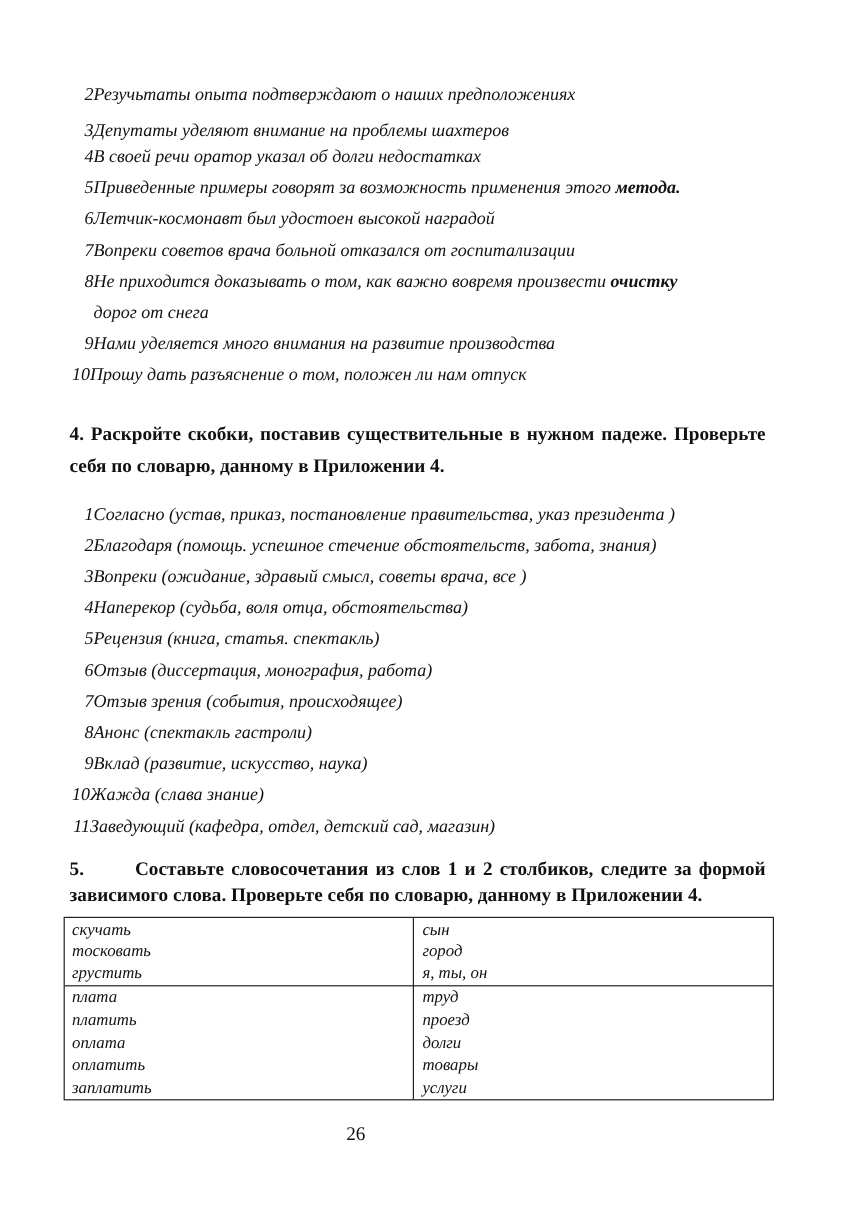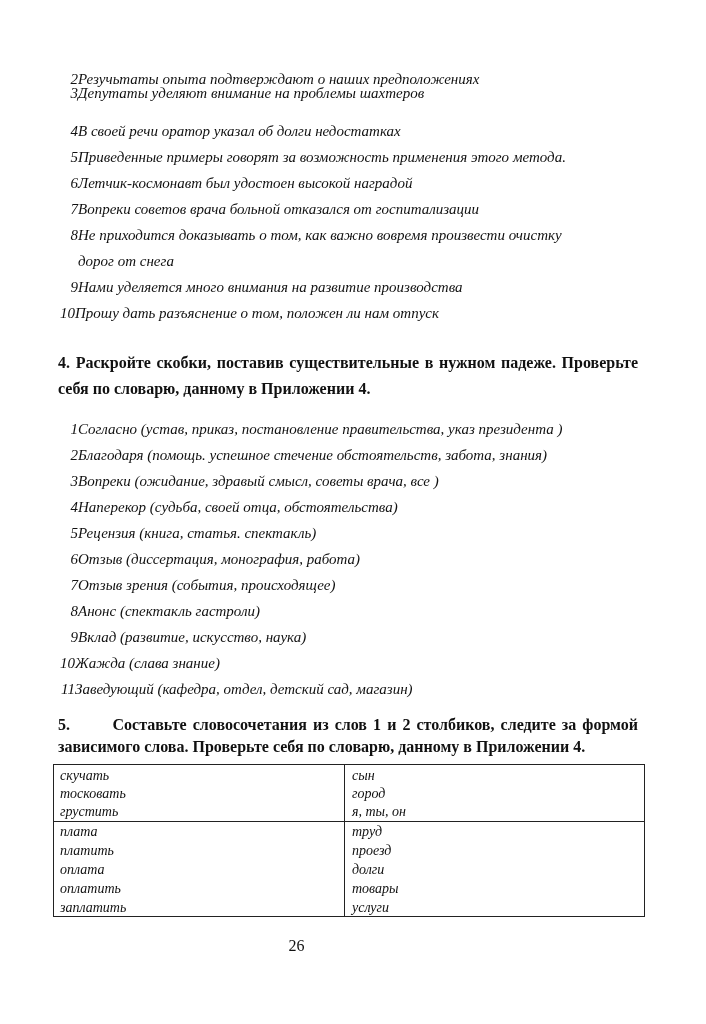--- a/index.html
+++ b/index.html
@@ -5,21 +5,21 @@
     html, body { margin: 0; padding: 0; background: #ffffff; }
     body {
       width: 706px; height: 1024px; position: relative; overflow: hidden;
       font-family: "Liberation Serif", serif; color: #111111;
     }
     .line {
       position: absolute; left: 58px;
       font-style: italic; font-size: 15px; line-height: 18px; white-space: nowrap; text-align: right;
     }
     .line .num { display: inline-block; min-width: 20px; }
-    .line b { font-weight: normal; }
+    .line b { font-weight: bold; }
     .heading {
       position: absolute; left: 58px; width: 580px;
       font-weight: bold; font-size: 16px; line-height: 26px;
       text-align: justify;
     }
     .table {
       position: absolute; left: 53px; top: 764px; width: 592px; height: 153px;
       border: 1px solid #222; box-sizing: border-box;
     }
     .table .divider-v { position: absolute; left: 290px; top: 0; bottom: 0; border-left: 1px solid #222; }
@@ -30,38 +30,38 @@
     .page-num {
       position: absolute; left: 0; width: 593px; top: 937px; text-align: center;
       font-size: 16px;
     }
   </style>
 </head>
 <body>
 
 <div>
   <div class="line" style="top:70px"><span class="num">2</span><span>Резучьтаты опыта подтверждают о наших предположениях</span></div>
-  <div class="line" style="top:84px"><span class="num">3</span><span>Депутаты уделяют внимание на проблемы шахтеров</span></div>
+  <div class="line" style="top:100px"><span class="num">3</span><span>Депутаты уделяют внимание на проблемы шахтеров</span></div>
   <div class="line" style="top:122px"><span class="num">4</span><span>В своей речи оратор указал об долги недостатках</span></div>
   <div class="line" style="top:148px"><span class="num">5</span><span>Приведенные примеры говорят за возможность применения этого </span><b>метода.</b></div>
   <div class="line" style="top:174px"><span class="num">6</span><span>Летчик-космонавт был удостоен высокой наградой</span></div>
   <div class="line" style="top:200px"><span class="num">7</span><span>Вопреки советов врача больной отказался от госпитализации</span></div>
   <div class="line" style="top:226px"><span class="num">8</span><span>Не приходится доказывать о том, как важно вовремя произвести </span><b>очистку</b></div>
   <div class="line" style="top:252px"><span class="num"></span><span>дорог от снега</span></div>
   <div class="line" style="top:278px"><span class="num">9</span><span>Нами уделяется много внимания на развитие производства</span></div>
   <div class="line" style="top:304px; left:55px"><span class="num">10</span><span>Прошу дать разъяснение о том, положен ли нам отпуск</span></div>
 </div>
 
 <div class="heading" style="top:350px">4. Раскройте скобки, поставив существительные в нужном падеже. Проверьте себя по словарю, данному в Приложении 4.</div>
 
 <div>
   <div class="line" style="top:420px"><span class="num">1</span><span>Согласно (устав, приказ, постановление правительства, указ президента )</span></div>
   <div class="line" style="top:446px"><span class="num">2</span><span>Благодаря (помощь. успешное стечение обстоятельств, забота, знания)</span></div>
   <div class="line" style="top:472px"><span class="num">3</span><span>Вопреки (ожидание, здравый смысл, советы врача, все )</span></div>
-  <div class="line" style="top:498px"><span class="num">4</span><span>Наперекор (судьба, своей отца, обстоятельства)</span></div>
+  <div class="line" style="top:498px"><span class="num">4</span><span>Наперекор (судьба, воля отца, обстоятельства)</span></div>
   <div class="line" style="top:524px"><span class="num">5</span><span>Рецензия (книга, статья. спектакль)</span></div>
   <div class="line" style="top:550px"><span class="num">6</span><span>Отзыв (диссертация, монография, работа)</span></div>
   <div class="line" style="top:576px"><span class="num">7</span><span>Отзыв зрения (события, происходящее)</span></div>
   <div class="line" style="top:602px"><span class="num">8</span><span>Анонс (спектакль  гастроли)</span></div>
   <div class="line" style="top:628px"><span class="num">9</span><span>Вклад (развитие, искусство, наука)</span></div>
   <div class="line" style="top:654px; left:55px"><span class="num">10</span><span>Жажда (слава  знание)</span></div>
   <div class="line" style="top:680px; left:55px"><span class="num">11</span><span>Заведующий (кафедра, отдел, детский сад, магазин)</span></div>
 </div>
 
 <div class="heading" style="top:714px; line-height:22px">5.&nbsp;&nbsp;&nbsp;&nbsp;&nbsp;&nbsp;&nbsp;Составьте словосочетания из слов 1 и 2 столбиков, следите за формой зависимого слова. Проверьте себя по словарю, данному в Приложении 4.</div>

